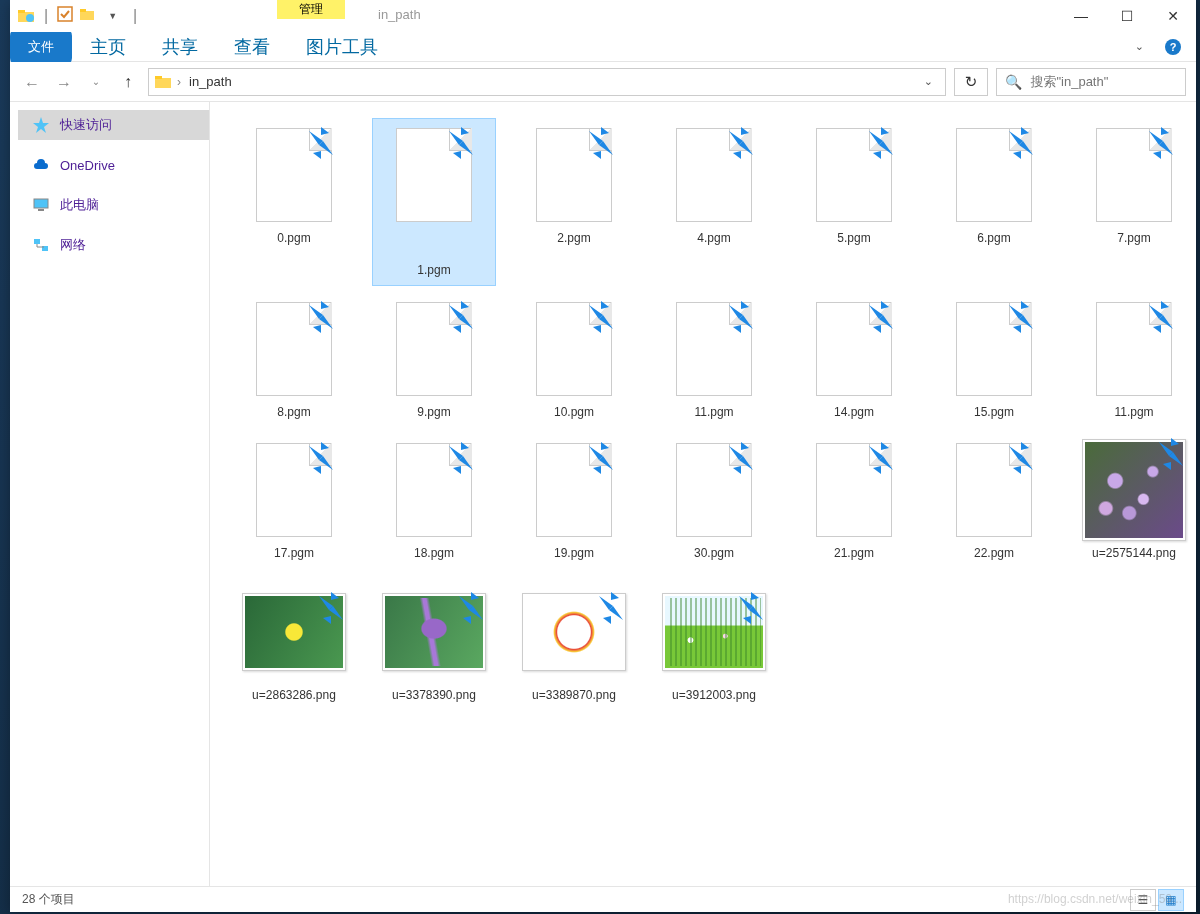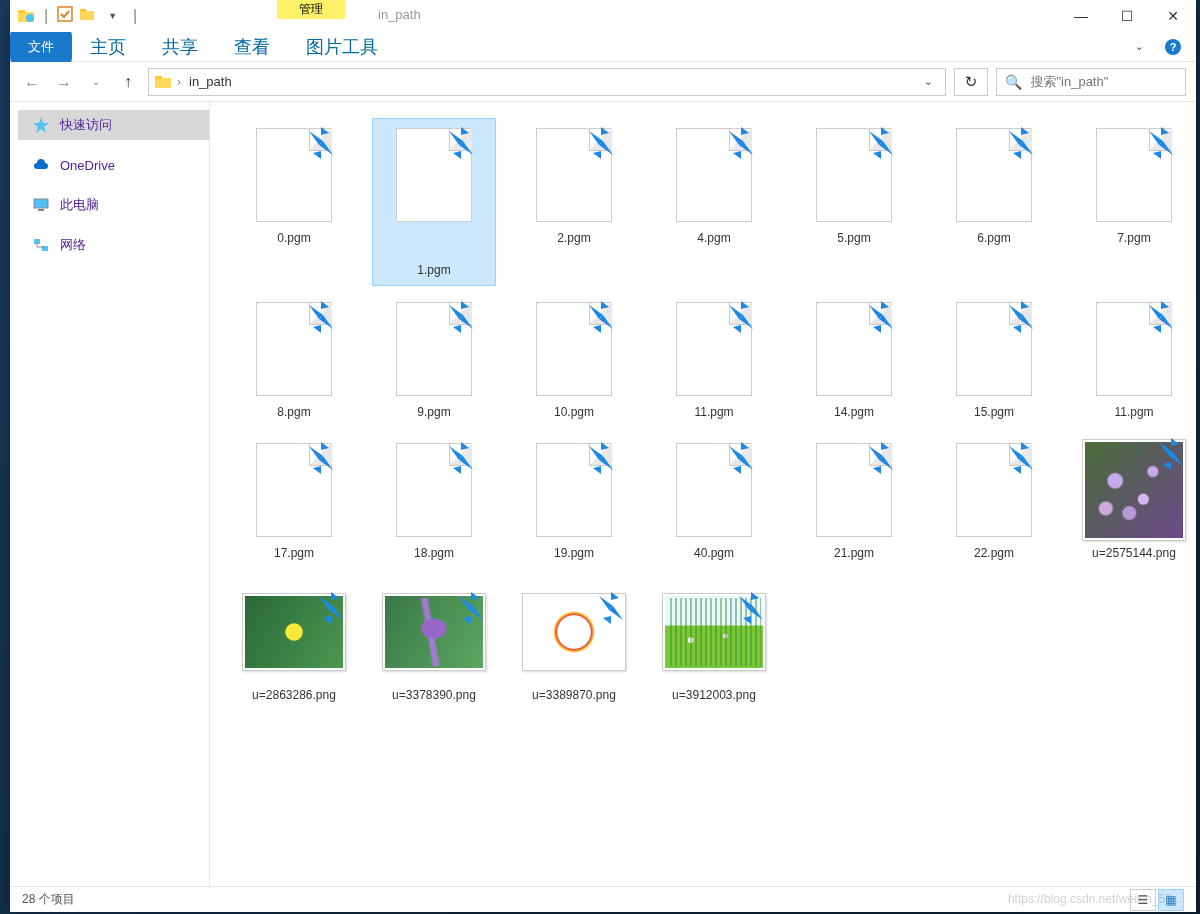--- a/index.html
+++ b/index.html
@@ -419,21 +419,21 @@
           <div class="thumb">
             <div class="pgm-icon">
               <div class="arrows"><svg viewBox="0 0 40 40">
                   <path d="M8 8 L22 18 L18 22 L8 8 Z" fill="#1e88e5"></path>
                   <path d="M32 32 L18 22 L22 18 L32 32 Z" fill="#1e88e5"></path>
                   <path d="M20 4 L28 10 L20 12 Z" fill="#1e88e5"></path>
                   <path d="M20 36 L12 30 L20 28 Z" fill="#1e88e5"></path>
                 </svg></div>
             </div>
           </div>
-          <div class="label">40.pgm</div>
+          <div class="label">30.pgm</div>
         </div>
         <div class="fileitem">
           <div class="thumb">
             <div class="pgm-icon">
               <div class="arrows"><svg viewBox="0 0 40 40">
                   <path d="M8 8 L22 18 L18 22 L8 8 Z" fill="#1e88e5"></path>
                   <path d="M32 32 L18 22 L22 18 L32 32 Z" fill="#1e88e5"></path>
                   <path d="M20 4 L28 10 L20 12 Z" fill="#1e88e5"></path>
                   <path d="M20 36 L12 30 L20 28 Z" fill="#1e88e5"></path>
                 </svg></div>

